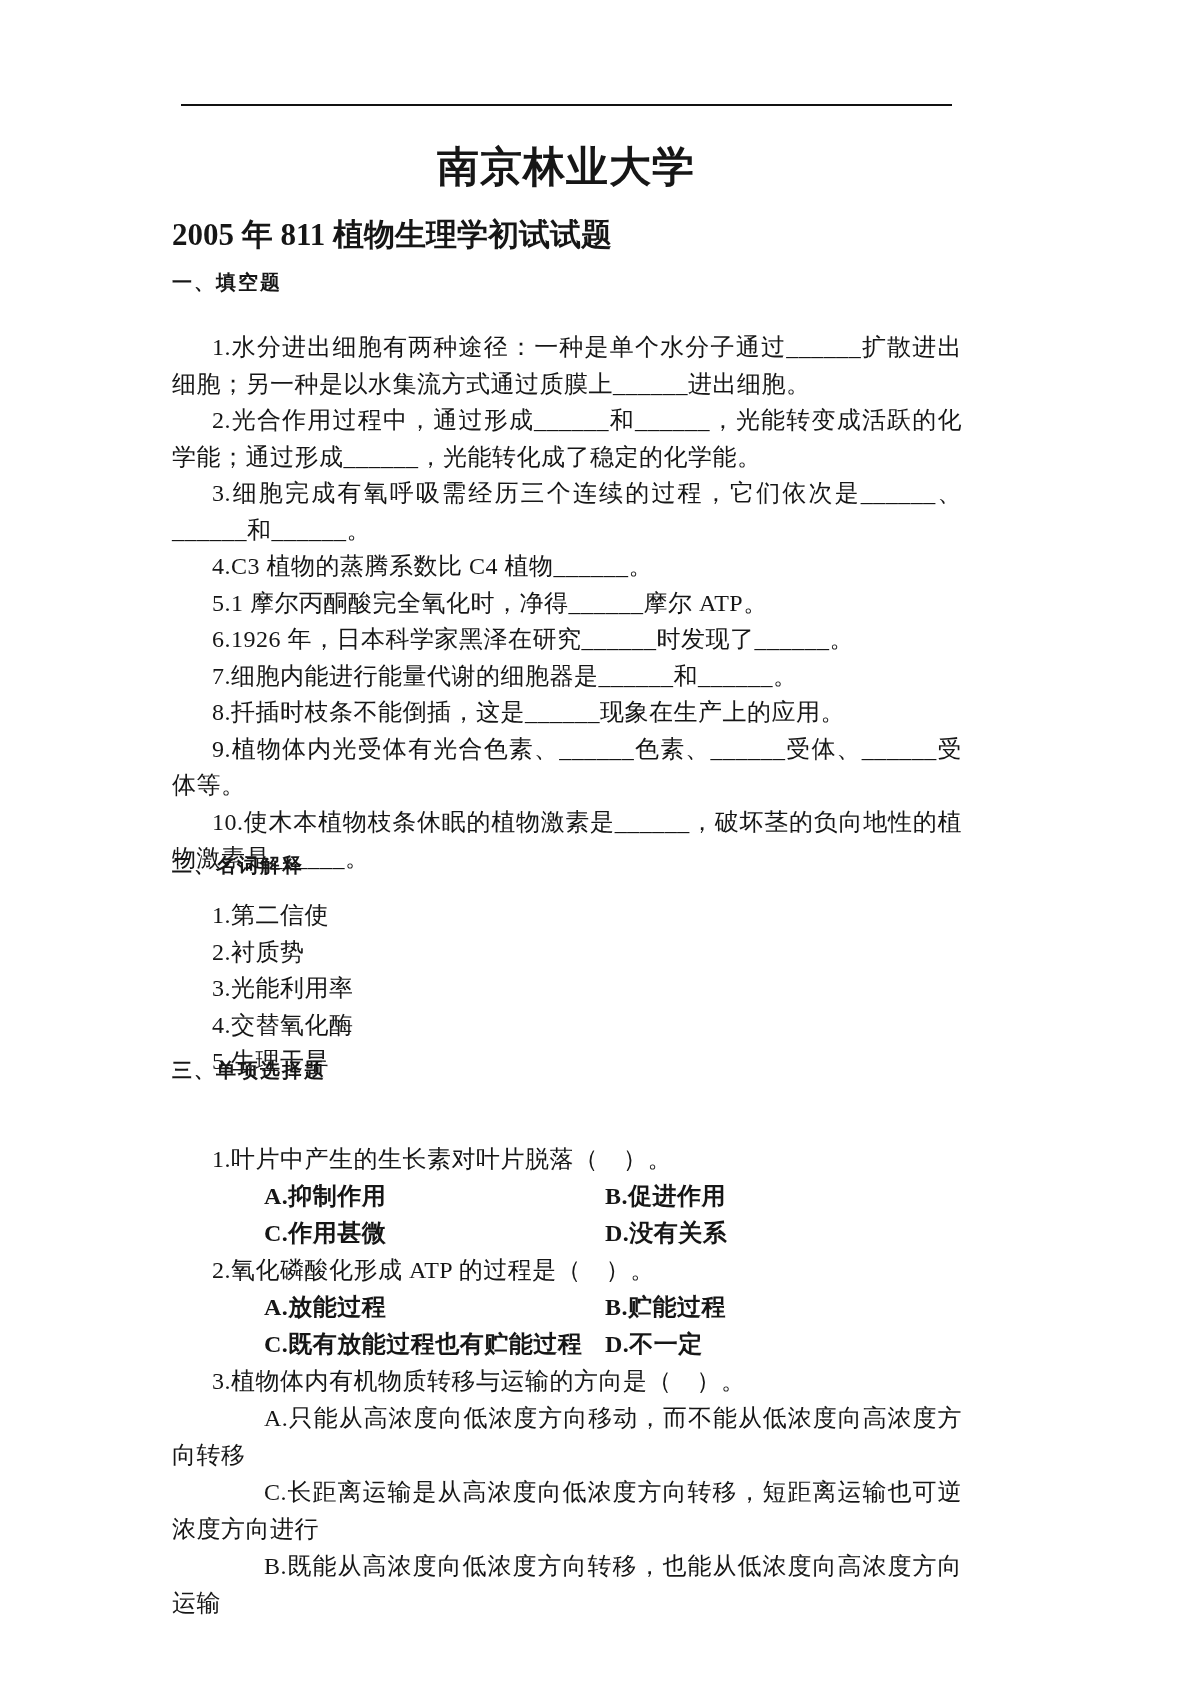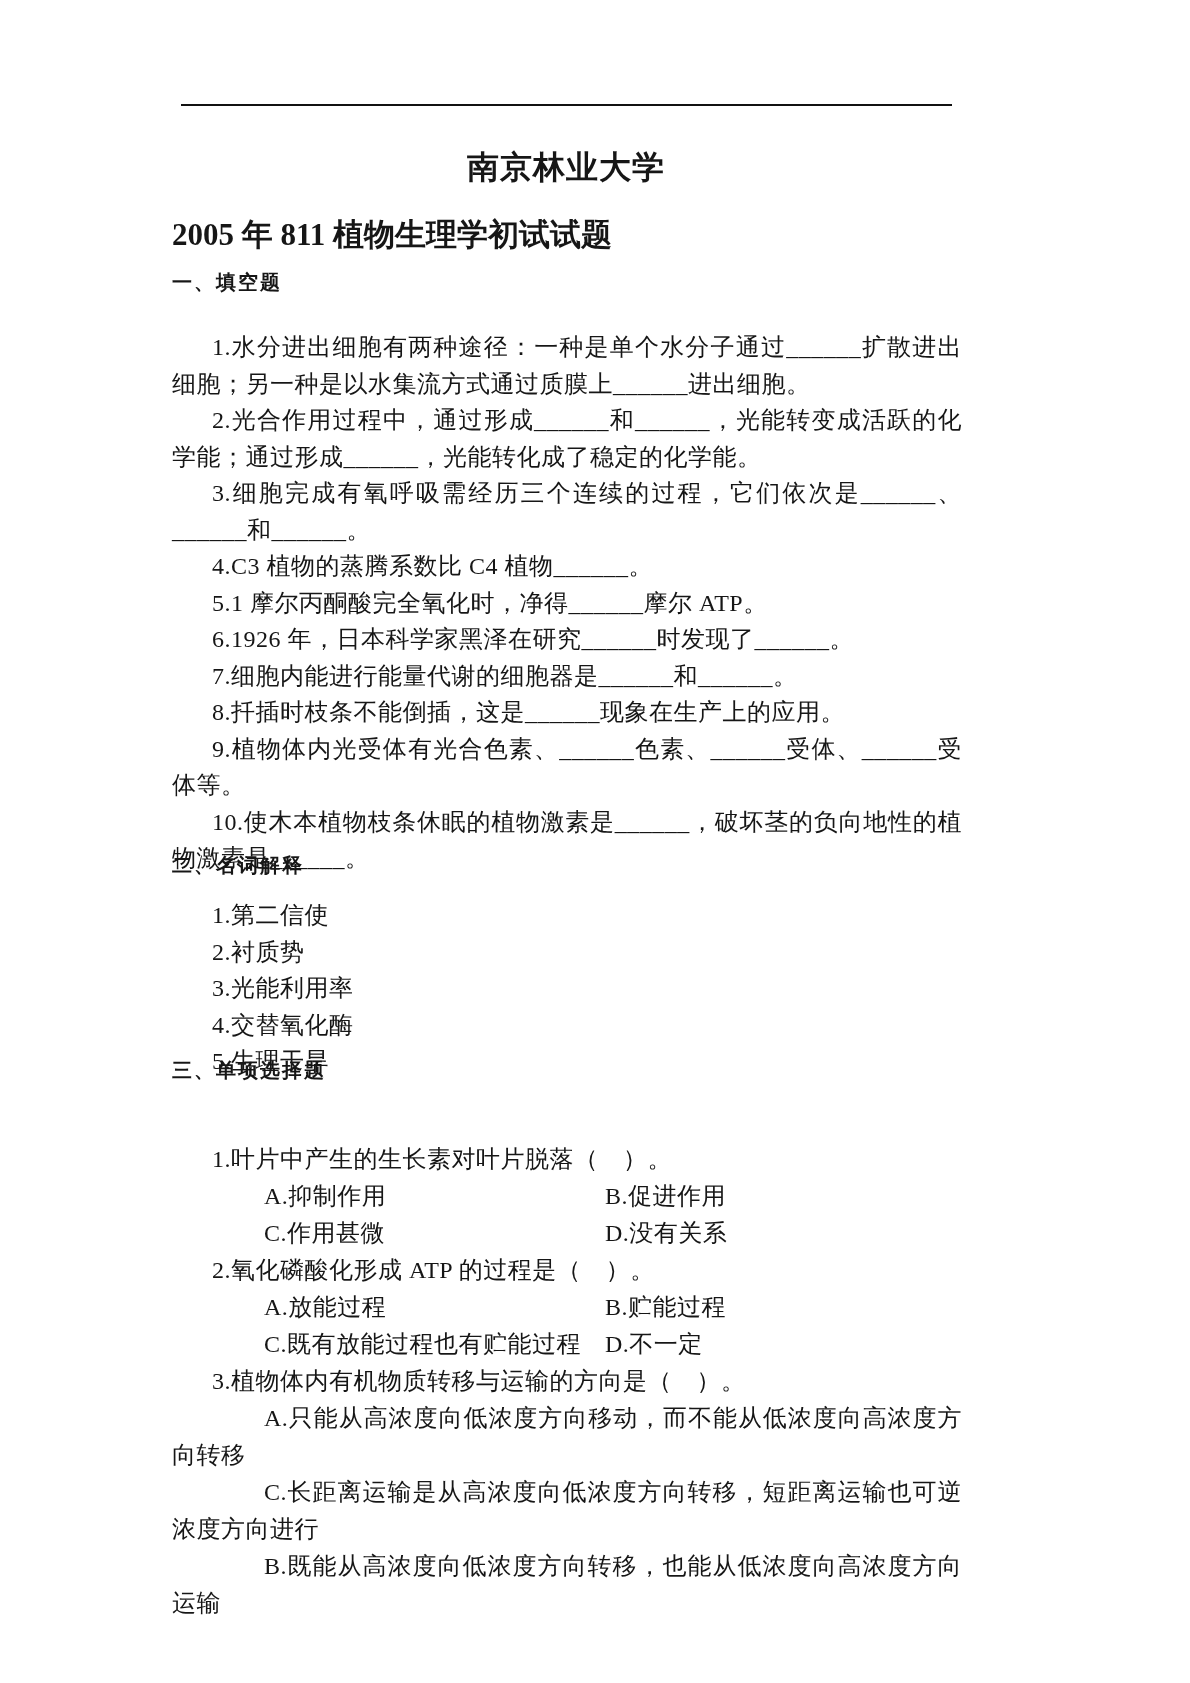--- a/index.html
+++ b/index.html
@@ -10,21 +10,21 @@
     color:#161616;
     font-family:"Liberation Serif","DejaVu Serif",serif;
     overflow:hidden;
   }
   .rule{
     position:absolute;left:181px;top:104px;width:771px;height:2px;
     background:#111111;
   }
   .doc-title{
     position:absolute;left:172px;top:146px;width:788px;
-    text-align:center;font-size:32px;font-weight:bold;line-height:42px;
+    text-align:center;font-size:42px;font-weight:bold;line-height:42px;
     letter-spacing:1px;
   }
   .doc-subtitle{
     position:absolute;left:172px;top:214px;width:788px;
     text-align:left;font-size:31px;font-weight:bold;line-height:42px;
   }
   .sec-heading{
     position:absolute;left:172px;width:788px;
     font-size:20px;font-weight:bold;line-height:40px;letter-spacing:2px;
   }
@@ -34,21 +34,21 @@
   .body-text{
     position:absolute;left:172px;width:790px;
     font-size:24px;line-height:36.5px;letter-spacing:0.5px;
     text-align:justify;
   }
   .fill-body{top:329px;}
   .terms-body{top:897px;text-align:left;}
   .choice-body{top:1141px;line-height:37px;text-align:left;}
   .body-text p{margin:0;padding:0;}
   .q{text-indent:40px;}
-  .opt-row{display:flex;padding-left:92px;}
+  .opt-row{display:flex;padding-left:92px;font-weight:bold;}
   .opt-col-a{width:341px;flex:0 0 341px;}
   .opt-col-b{flex:1;}
   .opt-full{text-indent:92px;text-align:justify;}
 </style>
 </head>
 <body>
 
 <div class="page">
 
   <div class="rule"></div>

